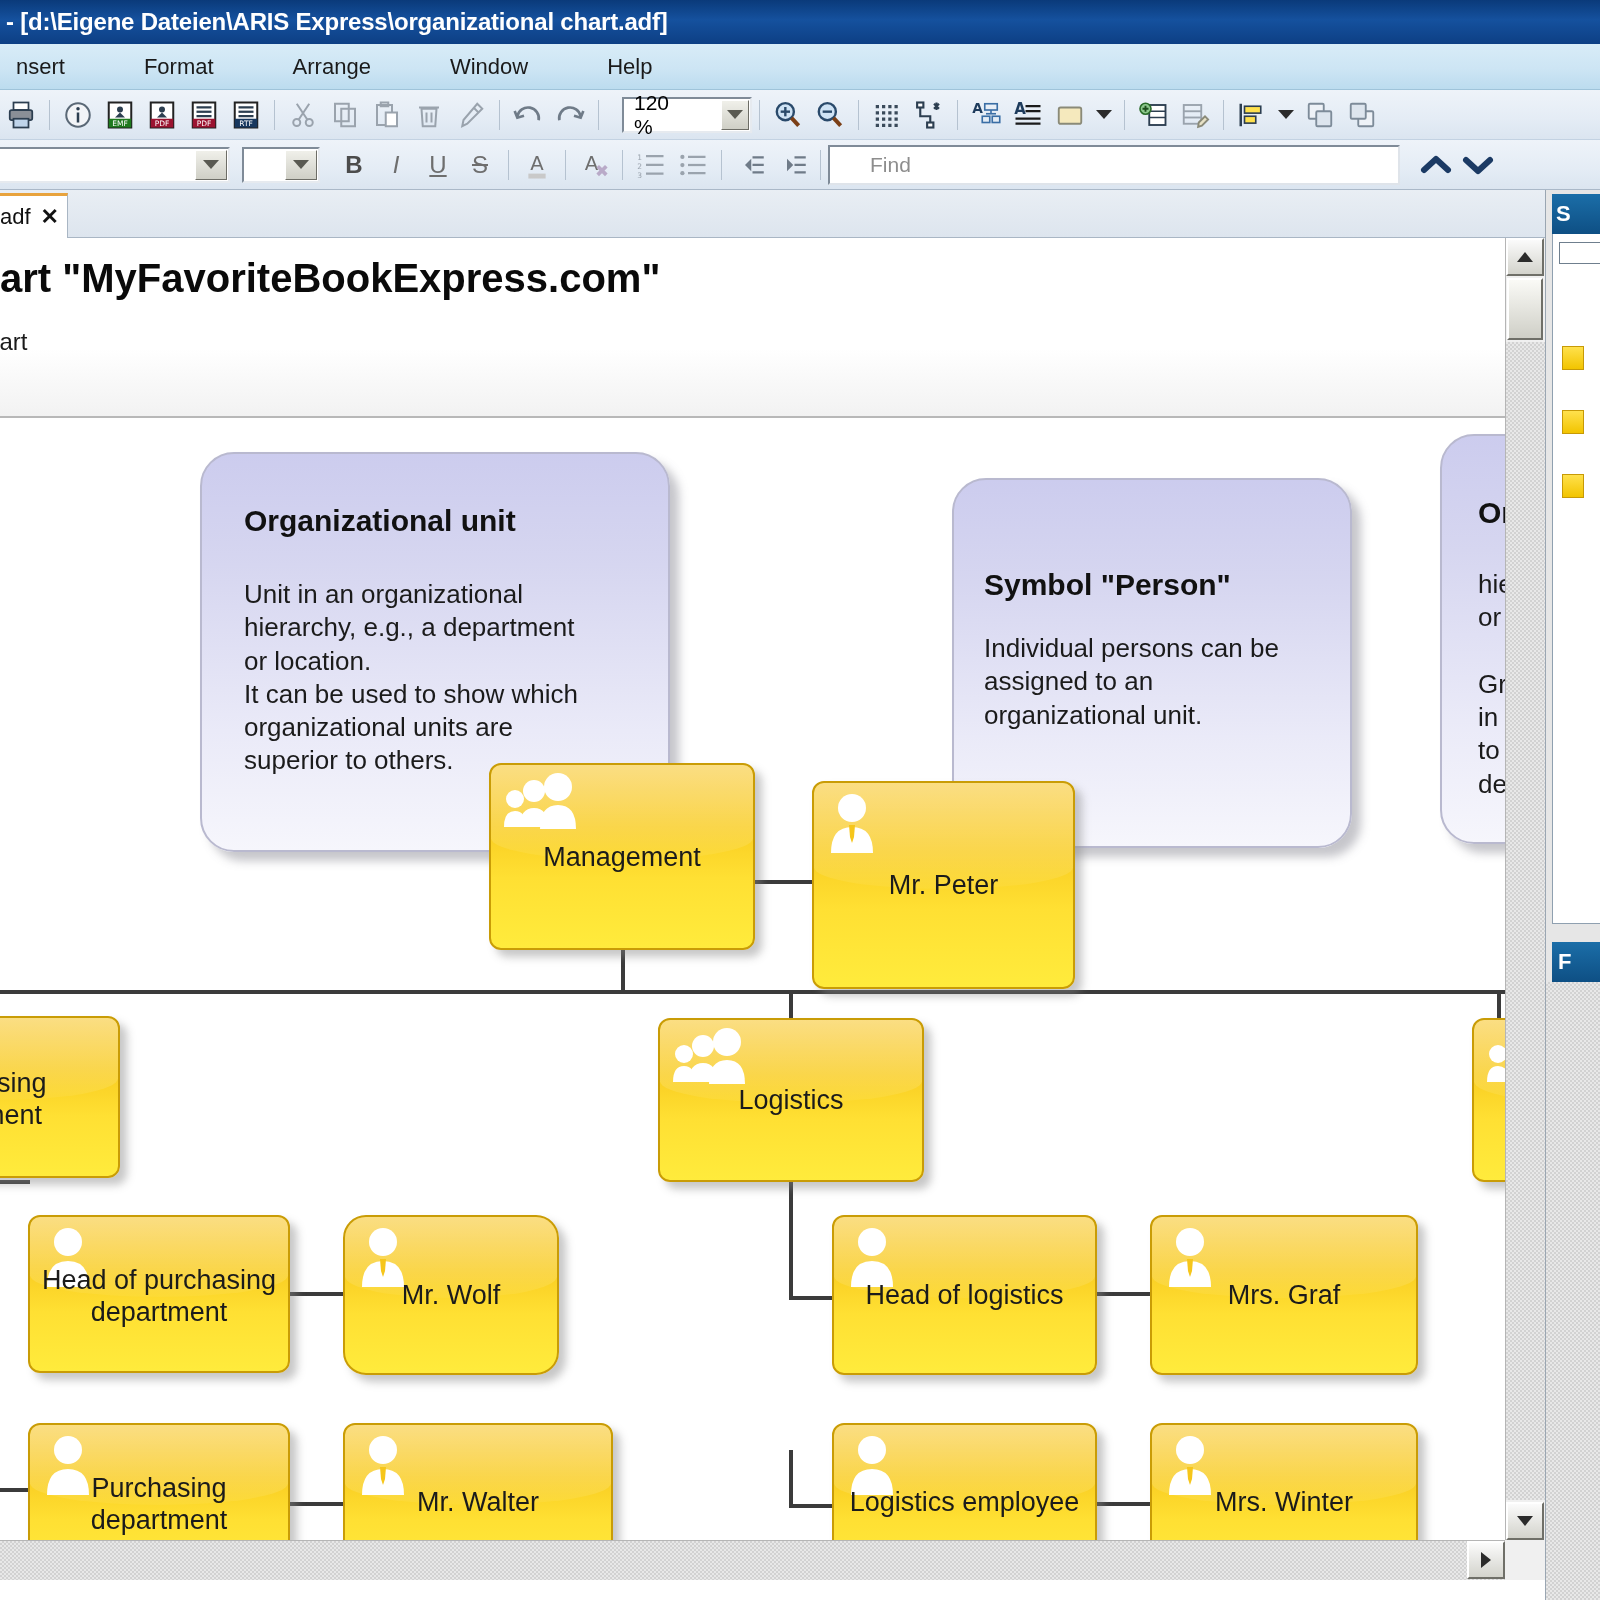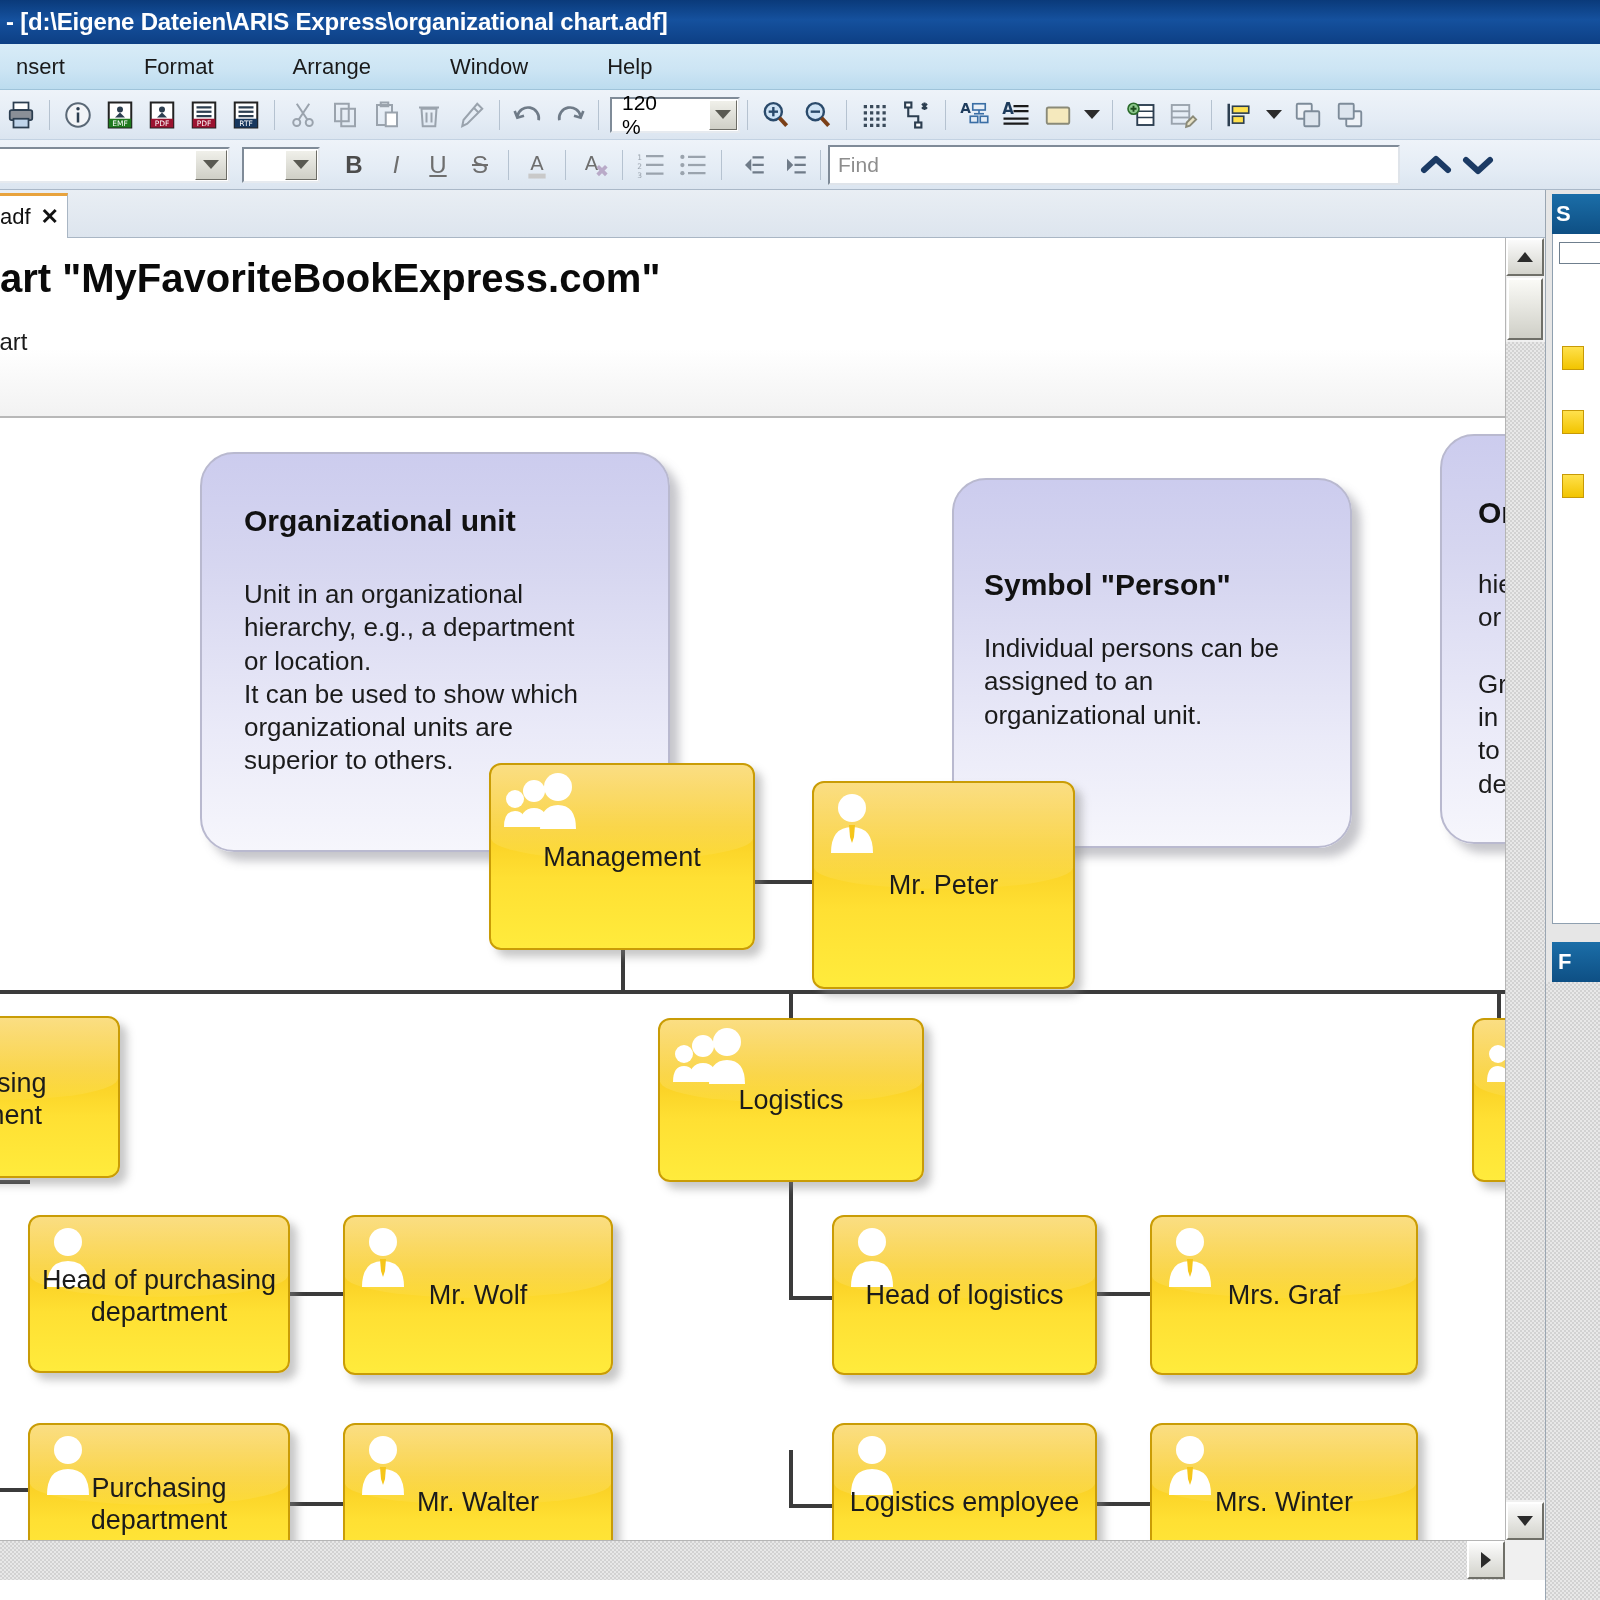--- a/index.html
+++ b/index.html
@@ -71,21 +71,21 @@
     width: 32px; height: 30px; margin: 1px;
     background: linear-gradient(to bottom,#f0f0ea,#cfcfc6);
     border: 1px solid; border-color: #ffffff #6d6d66 #6d6d66 #ffffff;
     display: flex; align-items: center; justify-content: center;
   }
   .caretdn { width: 0;height:0;border-left:8px solid transparent;border-right:8px solid transparent;border-top:9px solid #5a5a52; }
 
   .findbox {
     height: 40px; background:#ffffff;
     border: 2px solid; border-color:#7f8b98 #dfe4ea #dfe4ea #7f8b98;
-    display:flex; align-items:center; flex:none;
+    display:flex; align-items:center; flex:none;padding-left:32px;
   }
   .findbox .ph { font-size: 21px; color:#8d8d8d; padding-left:8px; }
 
   .fmtbtn { font-size:24px; color:#6e6e6e; }
   .fmtbtn.b { font-weight:bold; color:#4c4c4c;}
   .fmtbtn.i { font-style:italic; }
   .fmtbtn.u { text-decoration:underline; }
   .fmtbtn.s { text-decoration:line-through; }
 
   
@@ -354,21 +354,21 @@
       </svg>
     </div>
     <div class="tbtn">
       <svg width="32" height="32" viewBox="0 0 24 24" fill="none" stroke="#6f7b88" stroke-width="2">
         <path d="M4 16 A8 8 0 0 1 20 13"></path>
           <polyline points="22,9 20,14 15,12.5"></polyline>
       </svg>
     </div>
     <div class="sep"></div>
 
-    <div class="combo" style="width:130px; margin-left:4px;gap:34px;">
+    <div class="combo" style="width:130px; margin-left:16px;gap:34px;">
       <span class="val">120 %</span>
       <span class="arrowbox">
           <i class="caretdn"></i>
         </span>
     </div>
     <div class="sep"></div>
 
     <div class="tbtn">
       <svg width="32" height="32" viewBox="0 0 24 24">
         <circle cx="10" cy="9.5" r="6.4" fill="#cfe3f5" stroke="#2a4a6b" stroke-width="1.8"></circle>
@@ -714,21 +714,21 @@
       <span class="ico">
         <svg width="56" height="64" viewBox="0 0 56 64">
           <circle cx="28" cy="17" r="14" fill="#fff"></circle>
           <path d="M7 62 q0-26 21-26 q21 0 21 26 z" fill="#fff"></path>
         </svg>
       </span>
       <div class="lbl" style="white-space:pre-line;">Head of purchasing
 department</div>
     </div>
 
-    <div class="obox" style="left:343px; top:795px; width:270px; height:160px;">
+    <div class="obox" style="left:343px; top:795px; width:216px; height:160px;border-radius:23px;">
       <span class="ico">
         <svg width="56" height="64" viewBox="0 0 56 64">
           <circle cx="28" cy="17" r="14" fill="#fff"></circle>
           <path d="M7 62 q0-26 21-26 q21 0 21 26 z" fill="#fff"></path>
           <path d="M25 34 h6 l-1 12 l-2 6 l-2-6 z" fill="#f6c61b"></path>
         </svg>
       </span>
       <div class="lbl">Mr. Wolf</div>
     </div>
 

